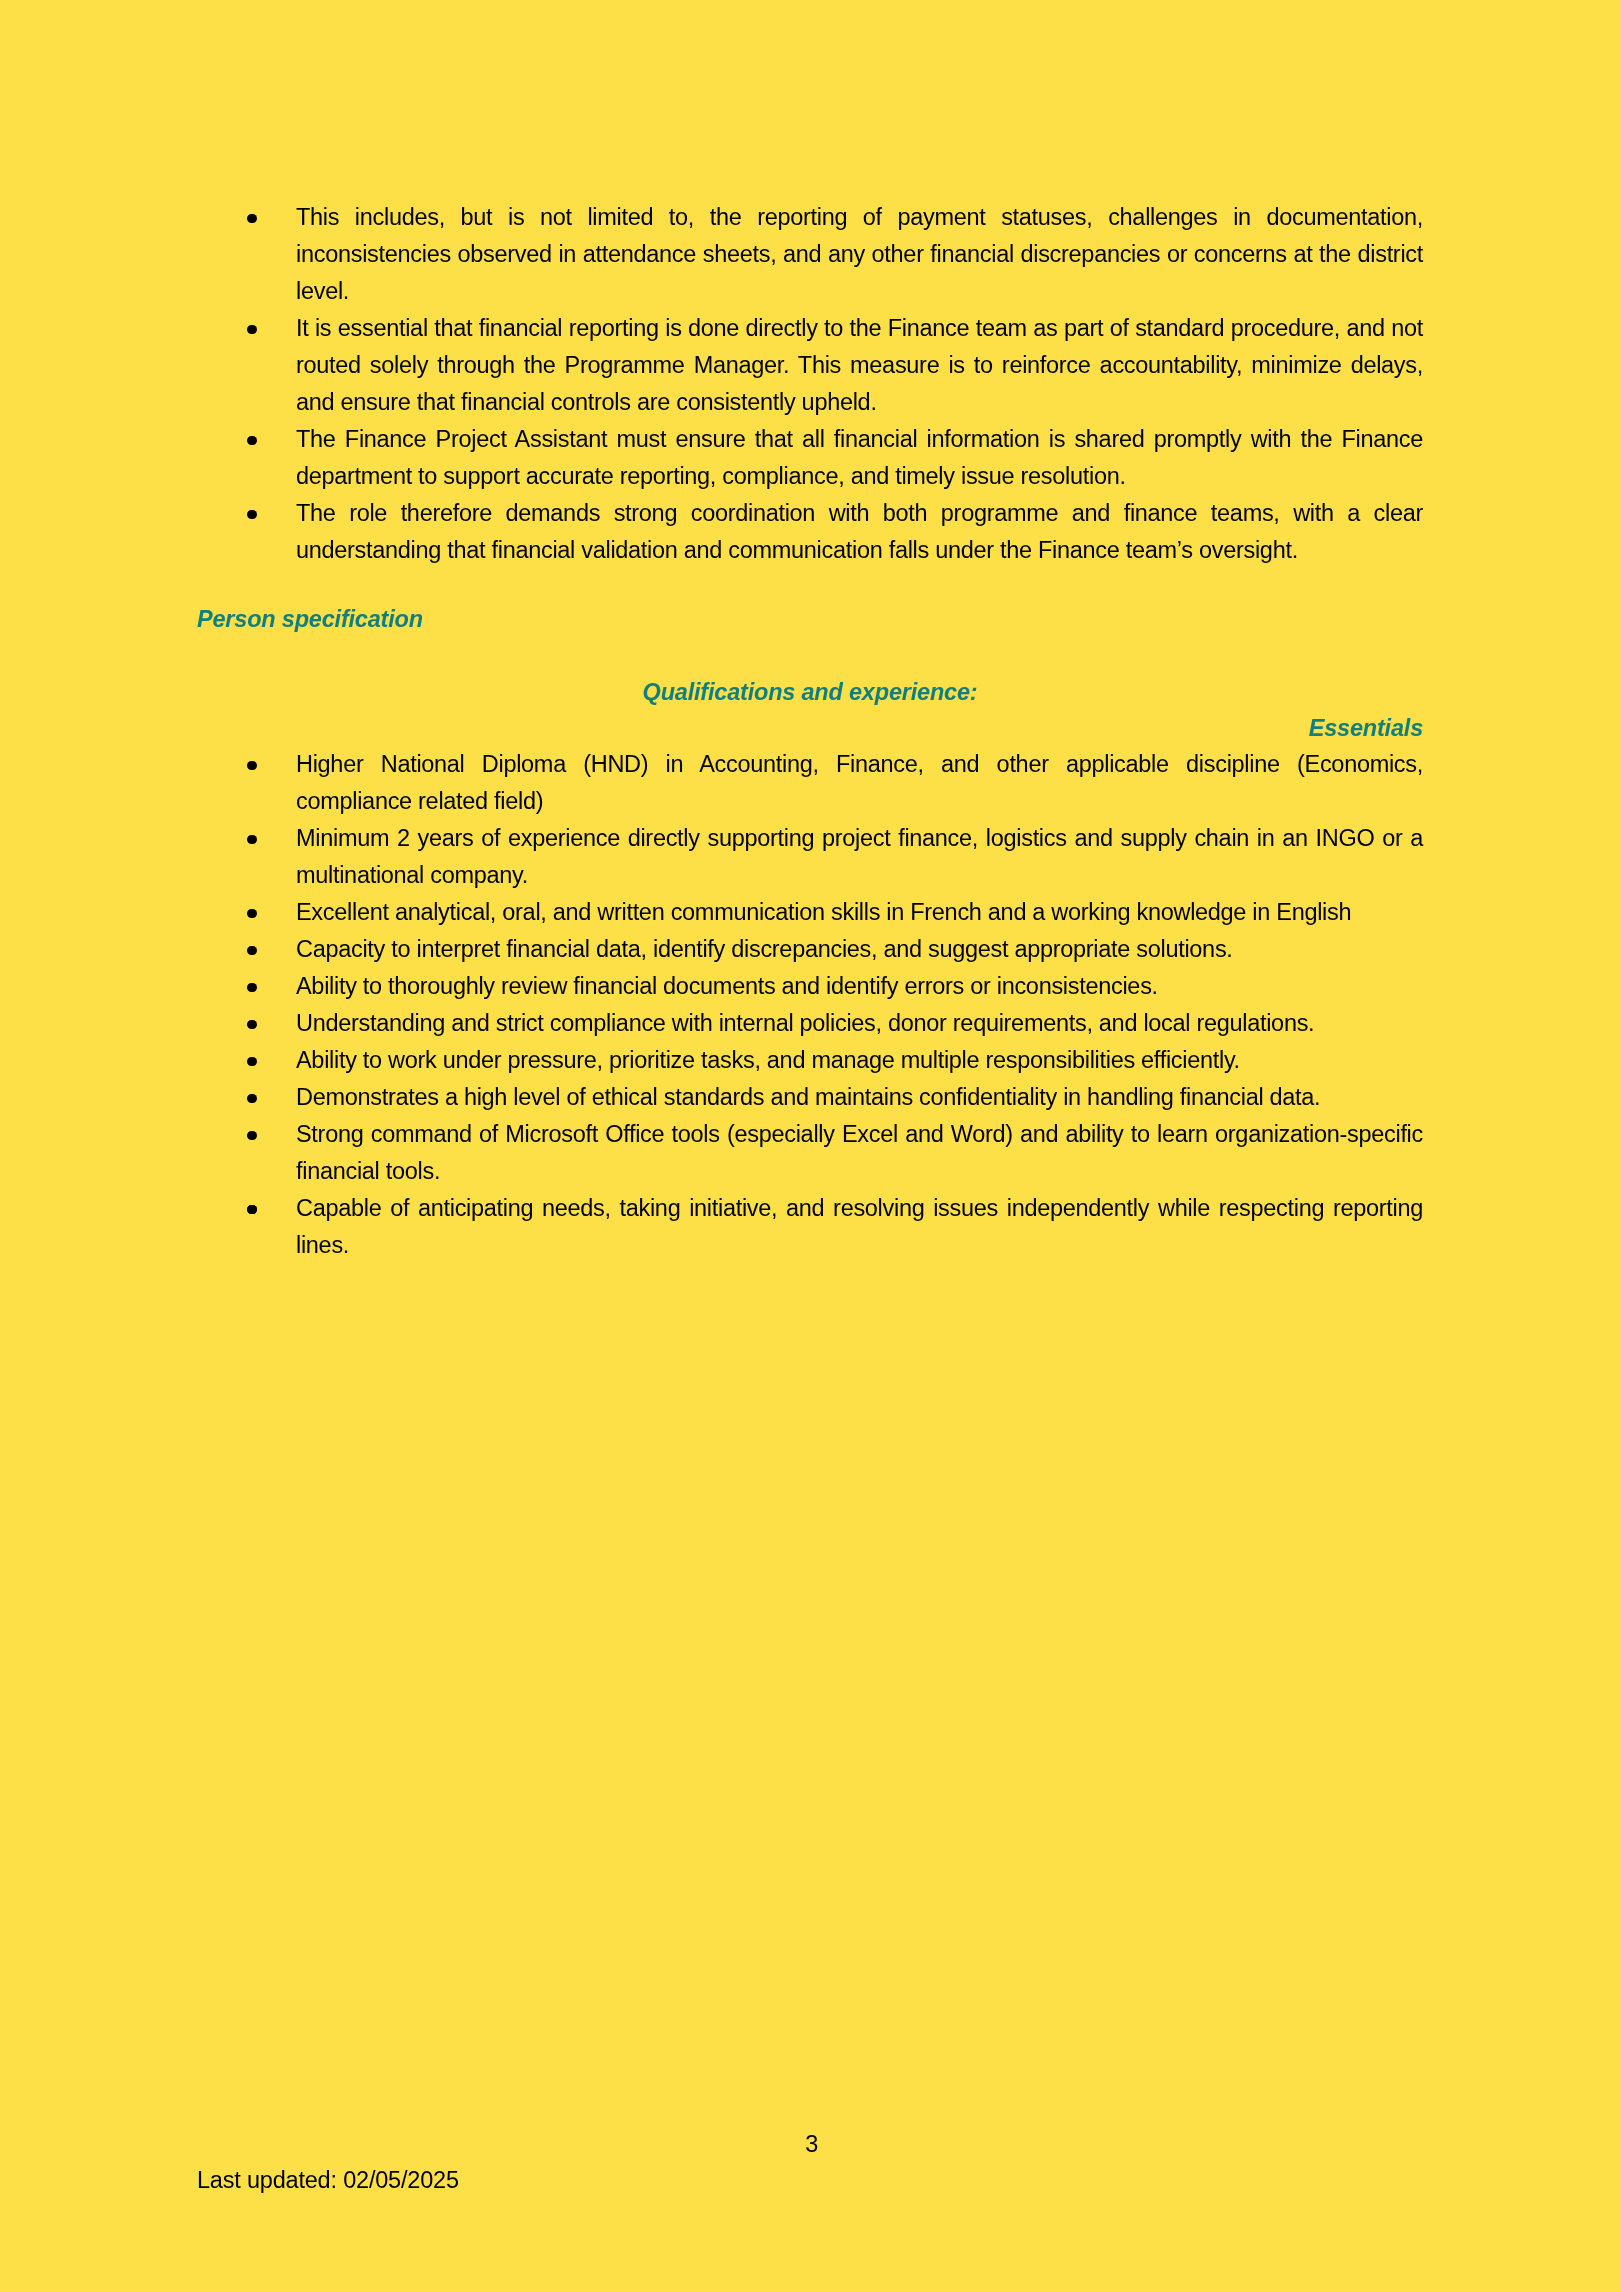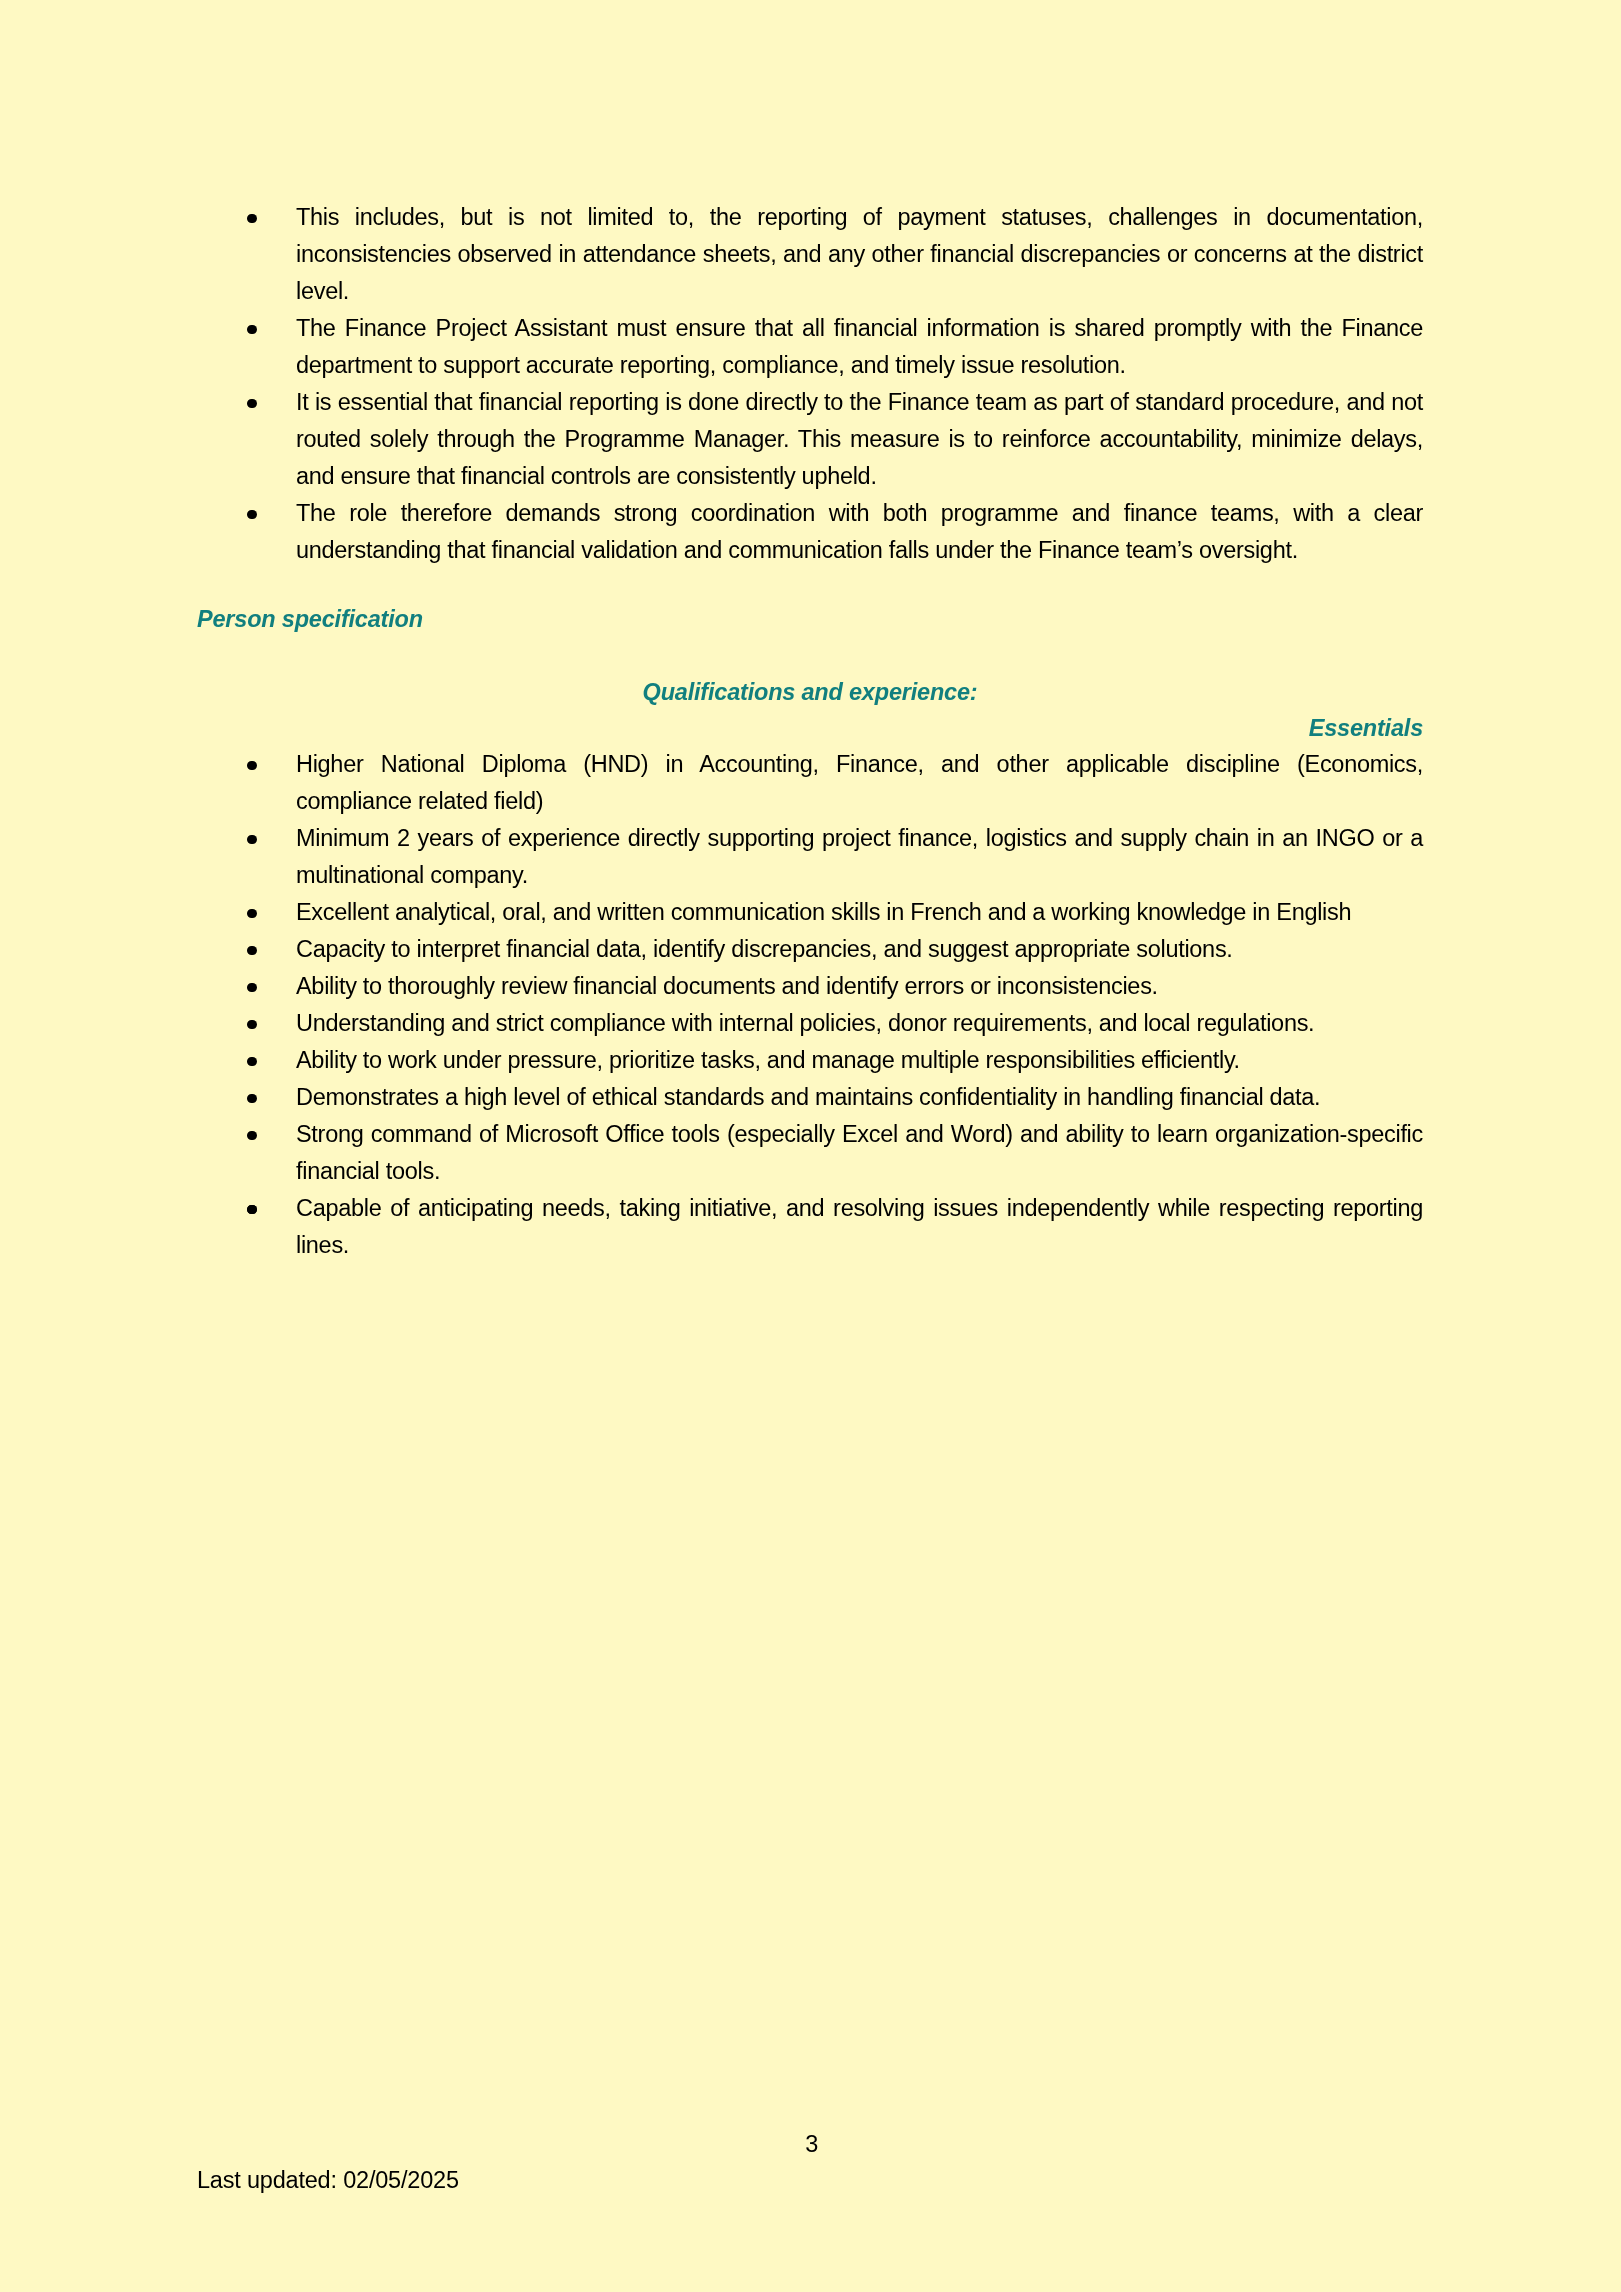--- a/index.html
+++ b/index.html
@@ -14,21 +14,21 @@
       overflow: hidden;
       font-family: "Liberation Sans", "DejaVu Sans", sans-serif;
       color: #000000;
     }
     .page {
       position: absolute;
       left: 0;
       top: 0;
       width: 1621px;
       height: 2293px;
-      background: #fef9c3;
+      background: #fde047;
     }
     .content {
       position: absolute;
       left: 197px;
       top: 199px;
       width: 1226px;
     }
     .bullet-list {
       list-style: none;
       margin: 0;
@@ -101,25 +101,25 @@
 <div class="page">
   <div class="content">
 
     <ul class="bullet-list">
       <li class="bullet-item">
         <span class="bullet-dot"></span>
         <span>This includes, but is not limited to, the reporting of payment statuses, challenges in documentation, inconsistencies observed in attendance sheets, and any other financial discrepancies or concerns at the district level.</span>
       </li>
       <li class="bullet-item">
         <span class="bullet-dot"></span>
-        <span>The Finance Project Assistant must ensure that all financial information is shared promptly with the Finance department to support accurate reporting, compliance, and timely issue resolution.</span>
+        <span>It is essential that financial reporting is done directly to the Finance team as part of standard procedure, and not routed solely through the Programme Manager. This measure is to reinforce accountability, minimize delays, and ensure that financial controls are consistently upheld.</span>
       </li>
       <li class="bullet-item">
         <span class="bullet-dot"></span>
-        <span>It is essential that financial reporting is done directly to the Finance team as part of standard procedure, and not routed solely through the Programme Manager. This measure is to reinforce accountability, minimize delays, and ensure that financial controls are consistently upheld.</span>
+        <span>The Finance Project Assistant must ensure that all financial information is shared promptly with the Finance department to support accurate reporting, compliance, and timely issue resolution.</span>
       </li>
       <li class="bullet-item">
         <span class="bullet-dot"></span>
         <span>The role therefore demands strong coordination with both programme and finance teams, with a clear understanding that financial validation and communication falls under the Finance team’s oversight.</span>
       </li>
     </ul>
 
     <h2 class="heading person-spec" style="color: rgb(17, 127, 127);">Person specification</h2>
 
     <h3 class="heading qualifications" style="color: rgb(17, 127, 127); text-align: center;">Qualifications and experience:</h3>

